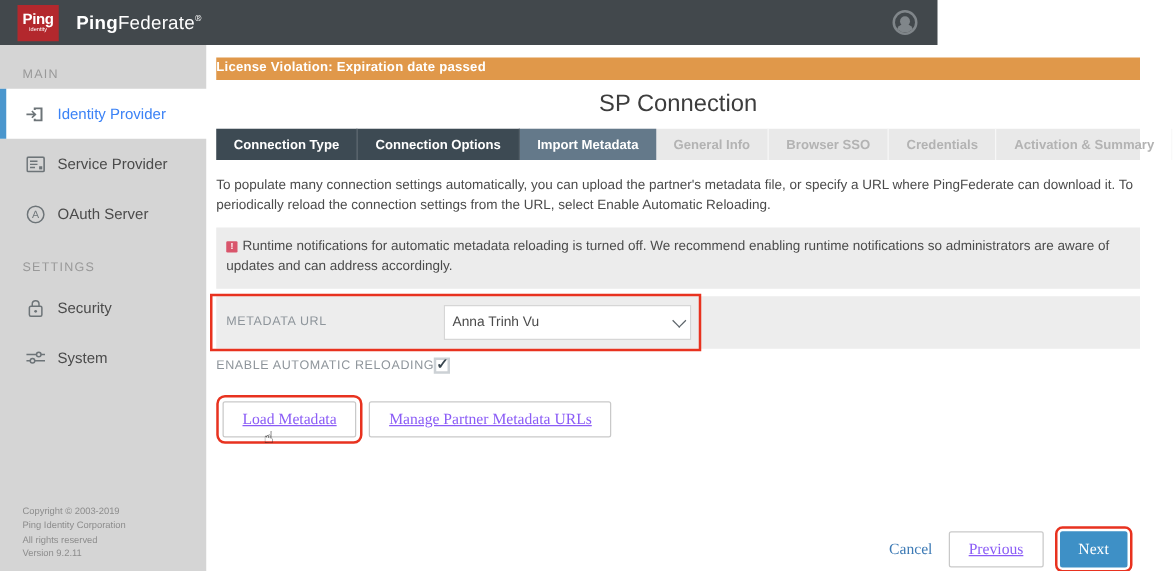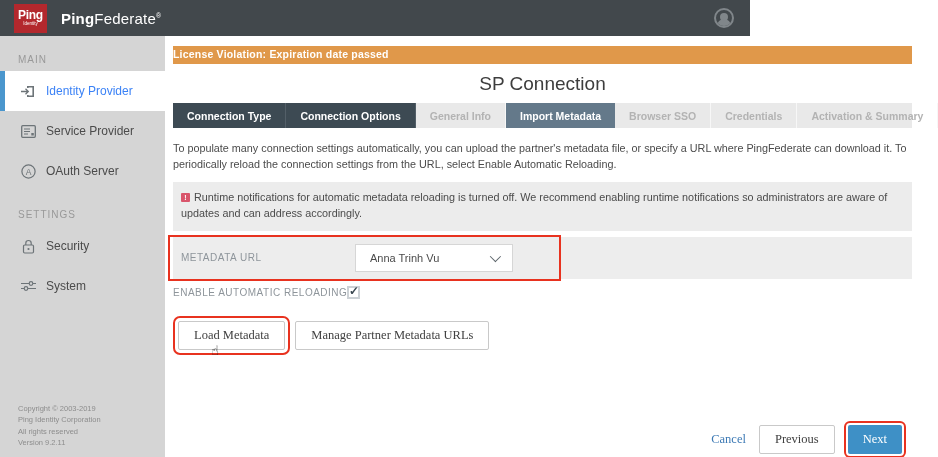--- a/index.html
+++ b/index.html
@@ -48,30 +48,30 @@
   .row { display:flex; align-items:center; }
   .label-col { width:182px; flex:0 0 182px; }
   .row-metadata { margin-top:7px; height:18px; }
   .radio-group { display:flex; align-items:center; gap:26px; }
   .radio-opt { display:flex; align-items:center; gap:7px; font-size:10px; color:#8e959b; letter-spacing:0.5px; cursor:pointer; }
   .radio { width:13px; height:13px; border:2px solid #ccd1d5; border-radius:50%; background:#fff; }
   .radio.selected { background:#2e3c46; border-color:#2e3c46; }
 
   .row-url { position:relative; background:#ededed; margin-top:6px; height:42px; padding-left:8px; }
   .red-frame { position:absolute; left:-5px; top:-2px; width:393px; height:46px; border:2px solid #e8321f; pointer-events:none; }
-  .dropdown { width:158px; height:28px; background:#fff; border:1px solid #d6d6d6; display:flex; align-items:center; justify-content:space-between; padding:0 14px; cursor:pointer; margin-left:-8px; }
+  .dropdown { width:198px; height:28px; background:#fff; border:1px solid #d6d6d6; display:flex; align-items:center; justify-content:space-between; padding:0 6px; cursor:pointer; margin-left:-8px; }
   .dropdown-value { font-size:11px; color:#4b4b4b; }
   .chev { width:8px; height:8px; border-right:1.5px solid #5d656b; border-bottom:1.5px solid #5d656b; transform:rotate(45deg) translateY(-2px); }
 
   .row-reload { margin-top:5px; height:18px; }
   .checkbox { width:13px; height:13px; background:#fff; border:2px solid #ccd1d5; position:relative; cursor:pointer; margin-left:-8px;}
   .checkbox.checked::after { content:"\2713"; position:absolute; left:0px; top:-4px; font-size:12px; font-weight:bold; color:#3a4750; }
 
   .btn-row { margin-top:19px; display:flex; align-items:center; gap:10px; position:relative; }
-  .btn { font-family:"Liberation Serif", serif; font-size:12.5px; color:#404040; background:#fff; border:1px solid #c9c9c9; border-radius:2px; padding:6px 15px; cursor:pointer; }
+  .btn { font-family:"Liberation Serif", serif; font-size:12.5px; color:#8b5cf6; background:#fff; border:1px solid #c9c9c9; border-radius:2px; padding:6px 15px; cursor:pointer;text-decoration:underline; }
   .btn-annotated { outline:2px solid #e8321f; outline-offset:3px; margin-left:5px; }
   .cursor-glyph { position:absolute; left:38px; top:22px; font-family:"DejaVu Sans", sans-serif; font-size:13px; color:#222; pointer-events:none; }
 
   .actions { position:absolute; right:10px; bottom:3px; display:flex; align-items:center; gap:13px; }
   .link-cancel { font-family:"Liberation Serif", serif; font-size:12.5px; color:#3d7ab5; text-decoration:none; cursor:pointer; }
   .btn-next { font-family:"Liberation Serif", serif; font-size:12.5px; color:#fff; background:#3e90c6; border:none; border-radius:2px; padding:7px 15px; cursor:pointer; outline:2px solid #e8321f; outline-offset:2px; margin-right:10px; }
 
   svg { display:block; }
 </style>
 </head>
@@ -161,22 +161,22 @@
 
   <div class="content">
 
     <div class="banner">License Violation: Expiration date passed</div>
 
     <div class="page-title">SP Connection</div>
 
     <div class="tabs">
       <div class="tab dark">Connection Type</div>
       <div class="tab dark">Connection Options</div>
+      <div class="tab active">Import Metadata</div>
       <div class="tab disabled">General Info</div>
-      <div class="tab active">Import Metadata</div>
       <div class="tab disabled">Browser SSO</div>
       <div class="tab disabled">Credentials</div>
       <div class="tab disabled">Activation &amp; Summary</div>
     </div>
 
     <div class="intro">To populate many connection settings automatically, you can upload the partner's metadata file, or specify a URL where PingFederate can download it. To periodically reload the connection settings from the URL, select Enable Automatic Reloading.</div>
 
     <div class="warning">
       <span class="warn-icon">!</span><span>Runtime notifications for automatic metadata reloading is turned off. We recommend enabling runtime notifications so administrators are aware of updates and can address accordingly.</span>
     </div>

